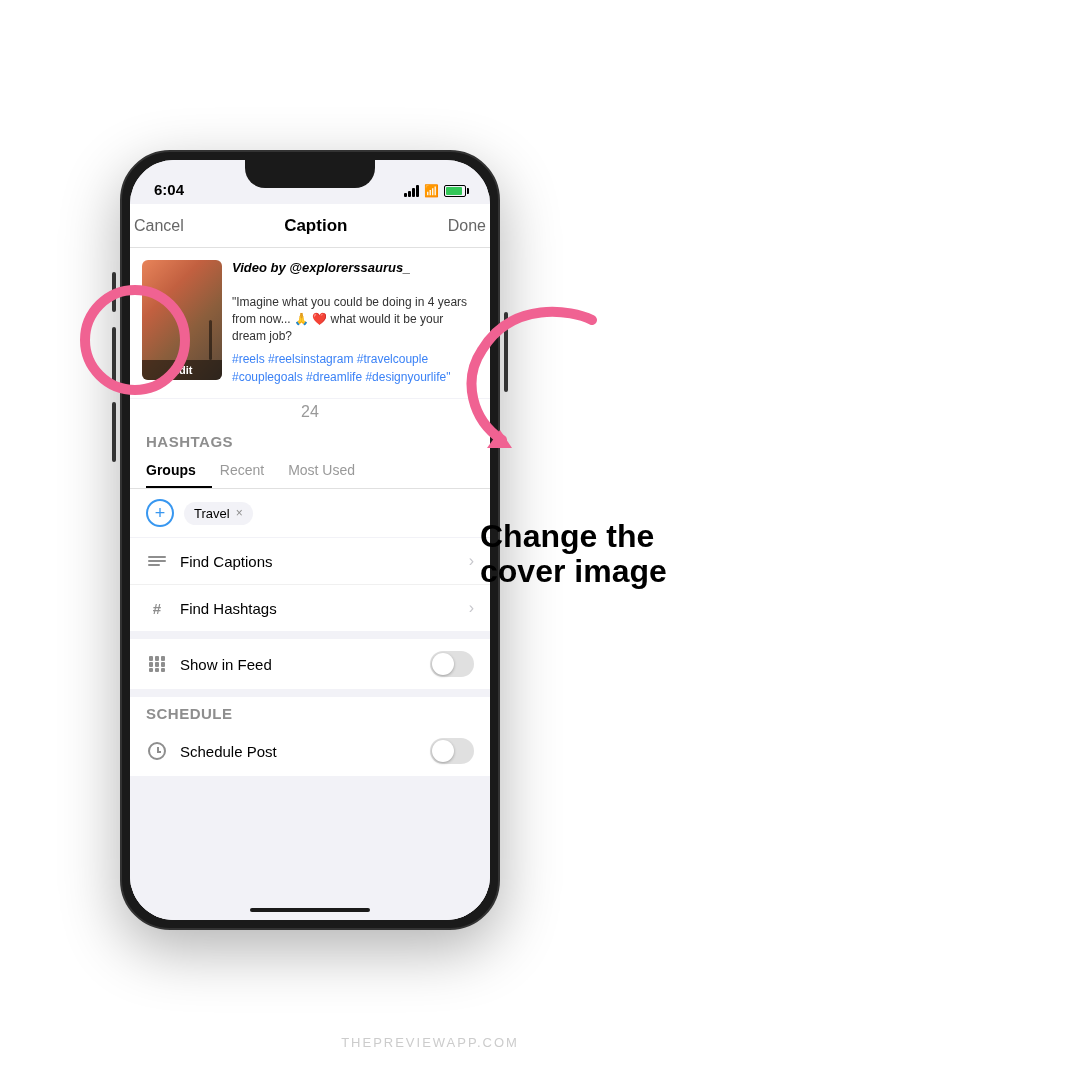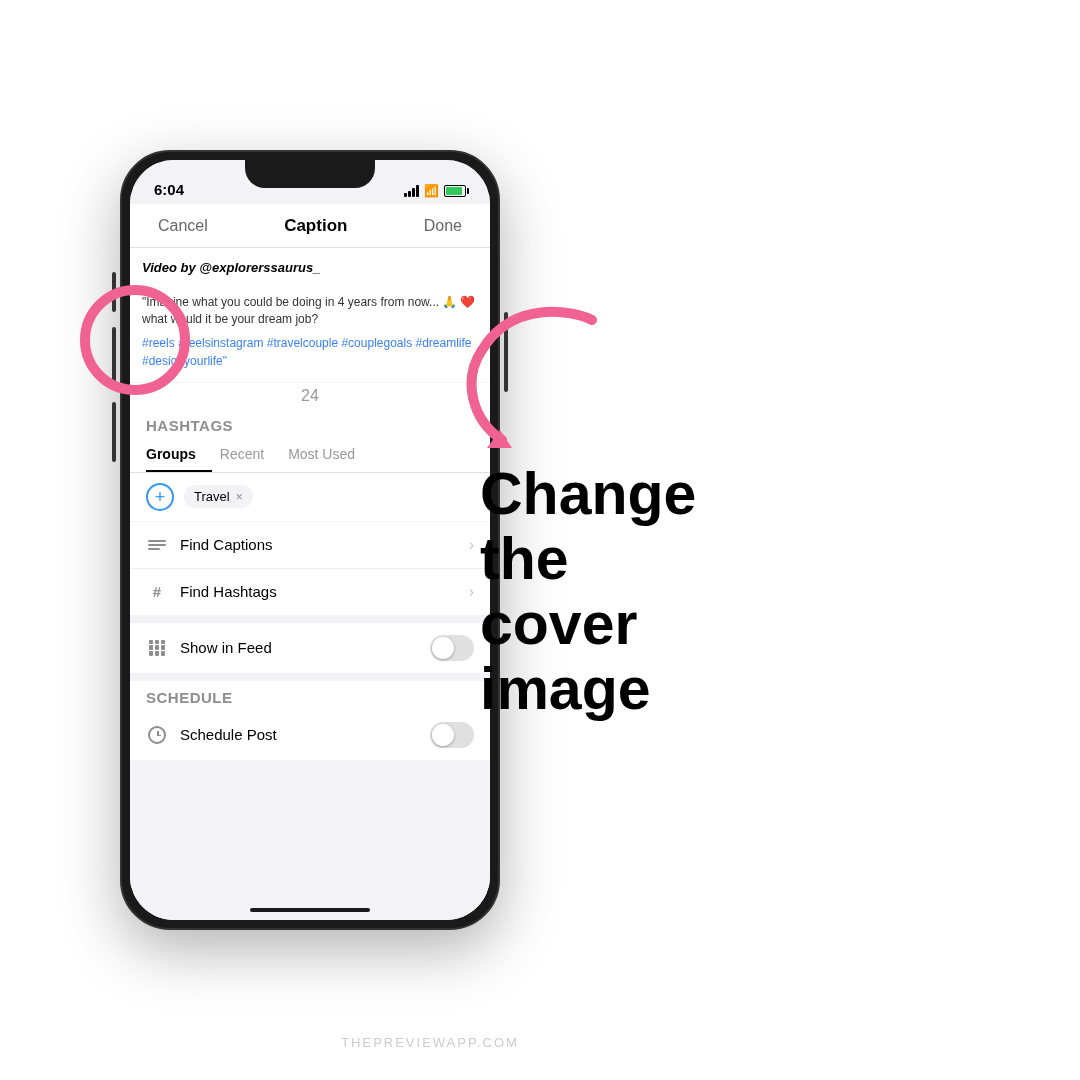--- a/index.html
+++ b/index.html
@@ -180,21 +180,21 @@
       overflow: hidden;
     }
 
     
     .nav-header {
       background: #ffffff;
       height: 44px;
       display: flex;
       align-items: center;
       justify-content: space-between;
-      padding: 0 28px;
+      padding: 0 4px;
       border-bottom: 1px solid #e0e0e0;
     }
 
     .nav-cancel {
       font-size: 16px;
       color: #666;
     }
 
     .nav-title {
       font-size: 17px;
@@ -459,21 +459,21 @@
     .right-content {
       position: absolute;
       right: 60px;
       top: 50%;
       transform: translateY(-30%);
       width: 320px;
       text-align: left;
     }
 
     .change-text {
-      font-size: 59px;
+      font-size: 32px;
       font-weight: 900;
       color: #000;
       line-height: 1.1;
     }
 
     
     .footer-watermark {
       position: absolute;
       bottom: 30px;
       left: 50%;
@@ -582,20 +582,24 @@
 
         <div class="nav-header">
           <span class="nav-cancel">Cancel</span>
           <span class="nav-title">Caption</span>
           <span class="nav-done">Done</span>
         </div>
 
         <div class="content-area">
 
           <div class="post-preview">
+            <div class="post-image-container">
+              <div class="post-image"></div>
+              <div class="edit-overlay">Edit</div>
+            </div>
             <div class="post-caption">
               <div class="post-author">Video by @explorerssaurus_</div>
               <div class="post-text">"Imagine what you could be doing in 4 years from now... 🙏 ❤️ what would it be your dream job?</div>
               <div class="post-hashtags">#reels #reelsinstagram #travelcouple #couplegoals #dreamlife #designyourlife"</div>
             </div>
           </div>
           <div class="char-count">24</div>
 
           <div class="hashtags-section">
             <div class="section-label">HASHTAGS</div>

